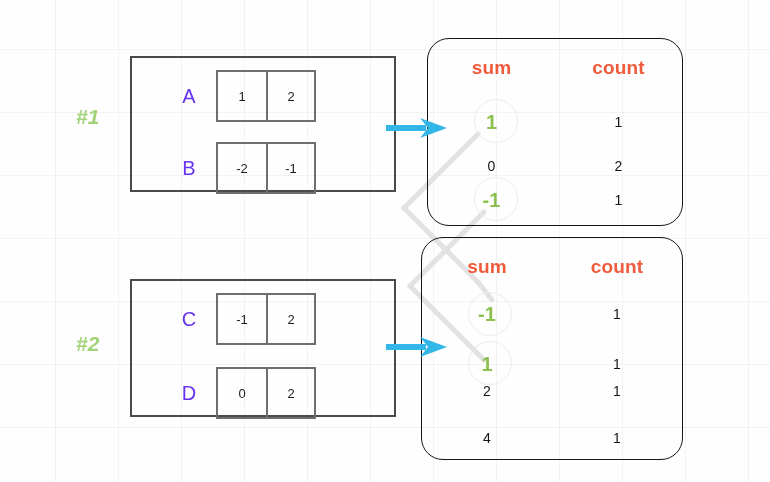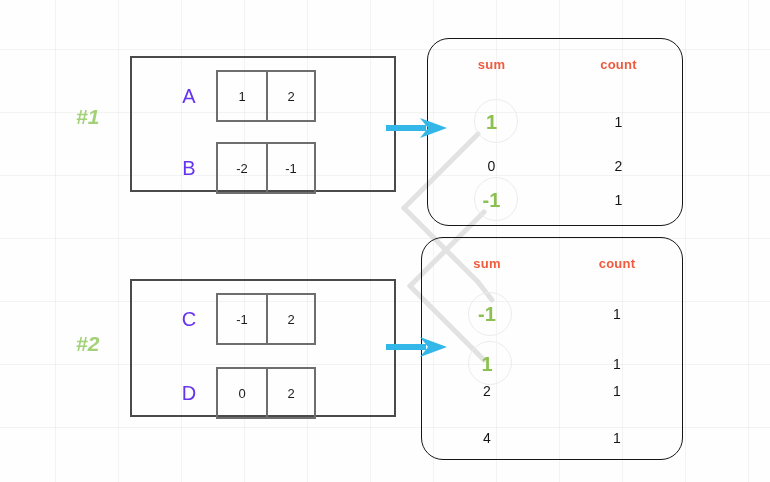--- a/index.html
+++ b/index.html
@@ -71,21 +71,21 @@
     box-sizing:border-box;
   }
   .agg-head{
     position:absolute;
     top:18px;left:0;right:0;
     display:flex;
   }
   .agg-head span{
     flex:1;
     text-align:center;
-    font-size:13px;
+    font-size:19px;
     font-weight:700;
     color:#ef5b3c;
     letter-spacing:0.2px;
   }
   .agg-row{
     position:absolute;
     left:0;right:0;
     display:flex;
     align-items:center;
   }

